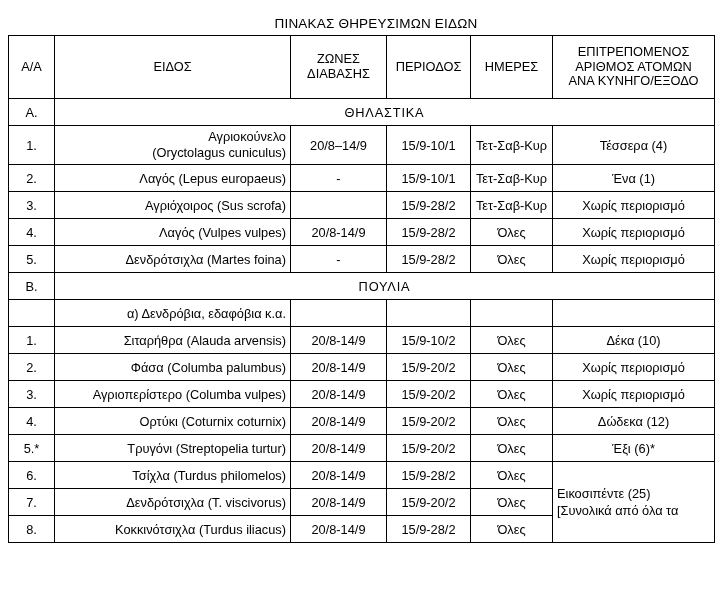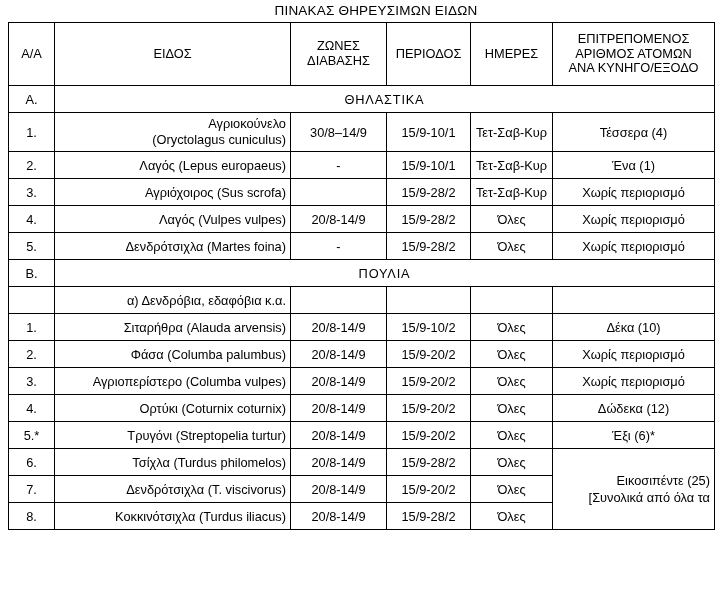--- a/index.html
+++ b/index.html
@@ -17,21 +17,21 @@
   .page {
     width: 720px;
     height: 602px;
     position: relative;
     box-sizing: border-box;
   }
   .doc-title {
     text-align: center;
     font-size: 13.5px;
     letter-spacing: 0.2px;
-    padding-top: 3px;
+    padding-top: 16px;
     padding-bottom: 4px;
     font-weight: normal;
     margin-left: 32px;
   }
   table.species {
     border-collapse: collapse;
     width: 706px;
     margin-left: 8px;
     table-layout: fixed;
     font-size: 12.8px;
@@ -64,21 +64,21 @@
     letter-spacing: 0.8px;
     height: 22px;
     margin-top: 46px;
   }
   .aa { text-align: center; height: 22px; }
   .row-tall td { height: 34px; }
   .row td { height: 22px; }
   .ital { }
   .twoline { line-height: 1.25; }
   .merged-note {
-    text-align: right;
+    text-align: left;
     line-height: 1.35;
     font-size: 12.8px;
   }
 </style>
 </head>
 <body>
 
 <div class="page">
 
   <div class="doc-title">ΠΙΝΑΚΑΣ ΘΗΡΕΥΣΙΜΩΝ ΕΙΔΩΝ</div>
@@ -113,21 +113,21 @@
         <td class="aa">Α.</td>
         <td class="sect" colspan="5">ΘΗΛΑΣΤΙΚΑ</td>
       </tr>
 
       <tr class="row-tall">
         <td class="ctr">1.</td>
         <td class="lft twoline">
           <span>Αγριοκούνελο</span><br>
           <span class="ital">(Oryctolagus cuniculus)</span>
         </td>
-        <td class="ctr">30/8–14/9</td>
+        <td class="ctr">20/8–14/9</td>
         <td class="ctr">15/9-10/1</td>
         <td class="ctr">Τετ-Σαβ-Κυρ</td>
         <td class="ctr">Τέσσερα (4)</td>
       </tr>
 
       <tr class="row">
         <td class="ctr">2.</td>
         <td class="lft">
           <span>Λαγός</span>
           <span class="ital">(Lepus europaeus)</span>

